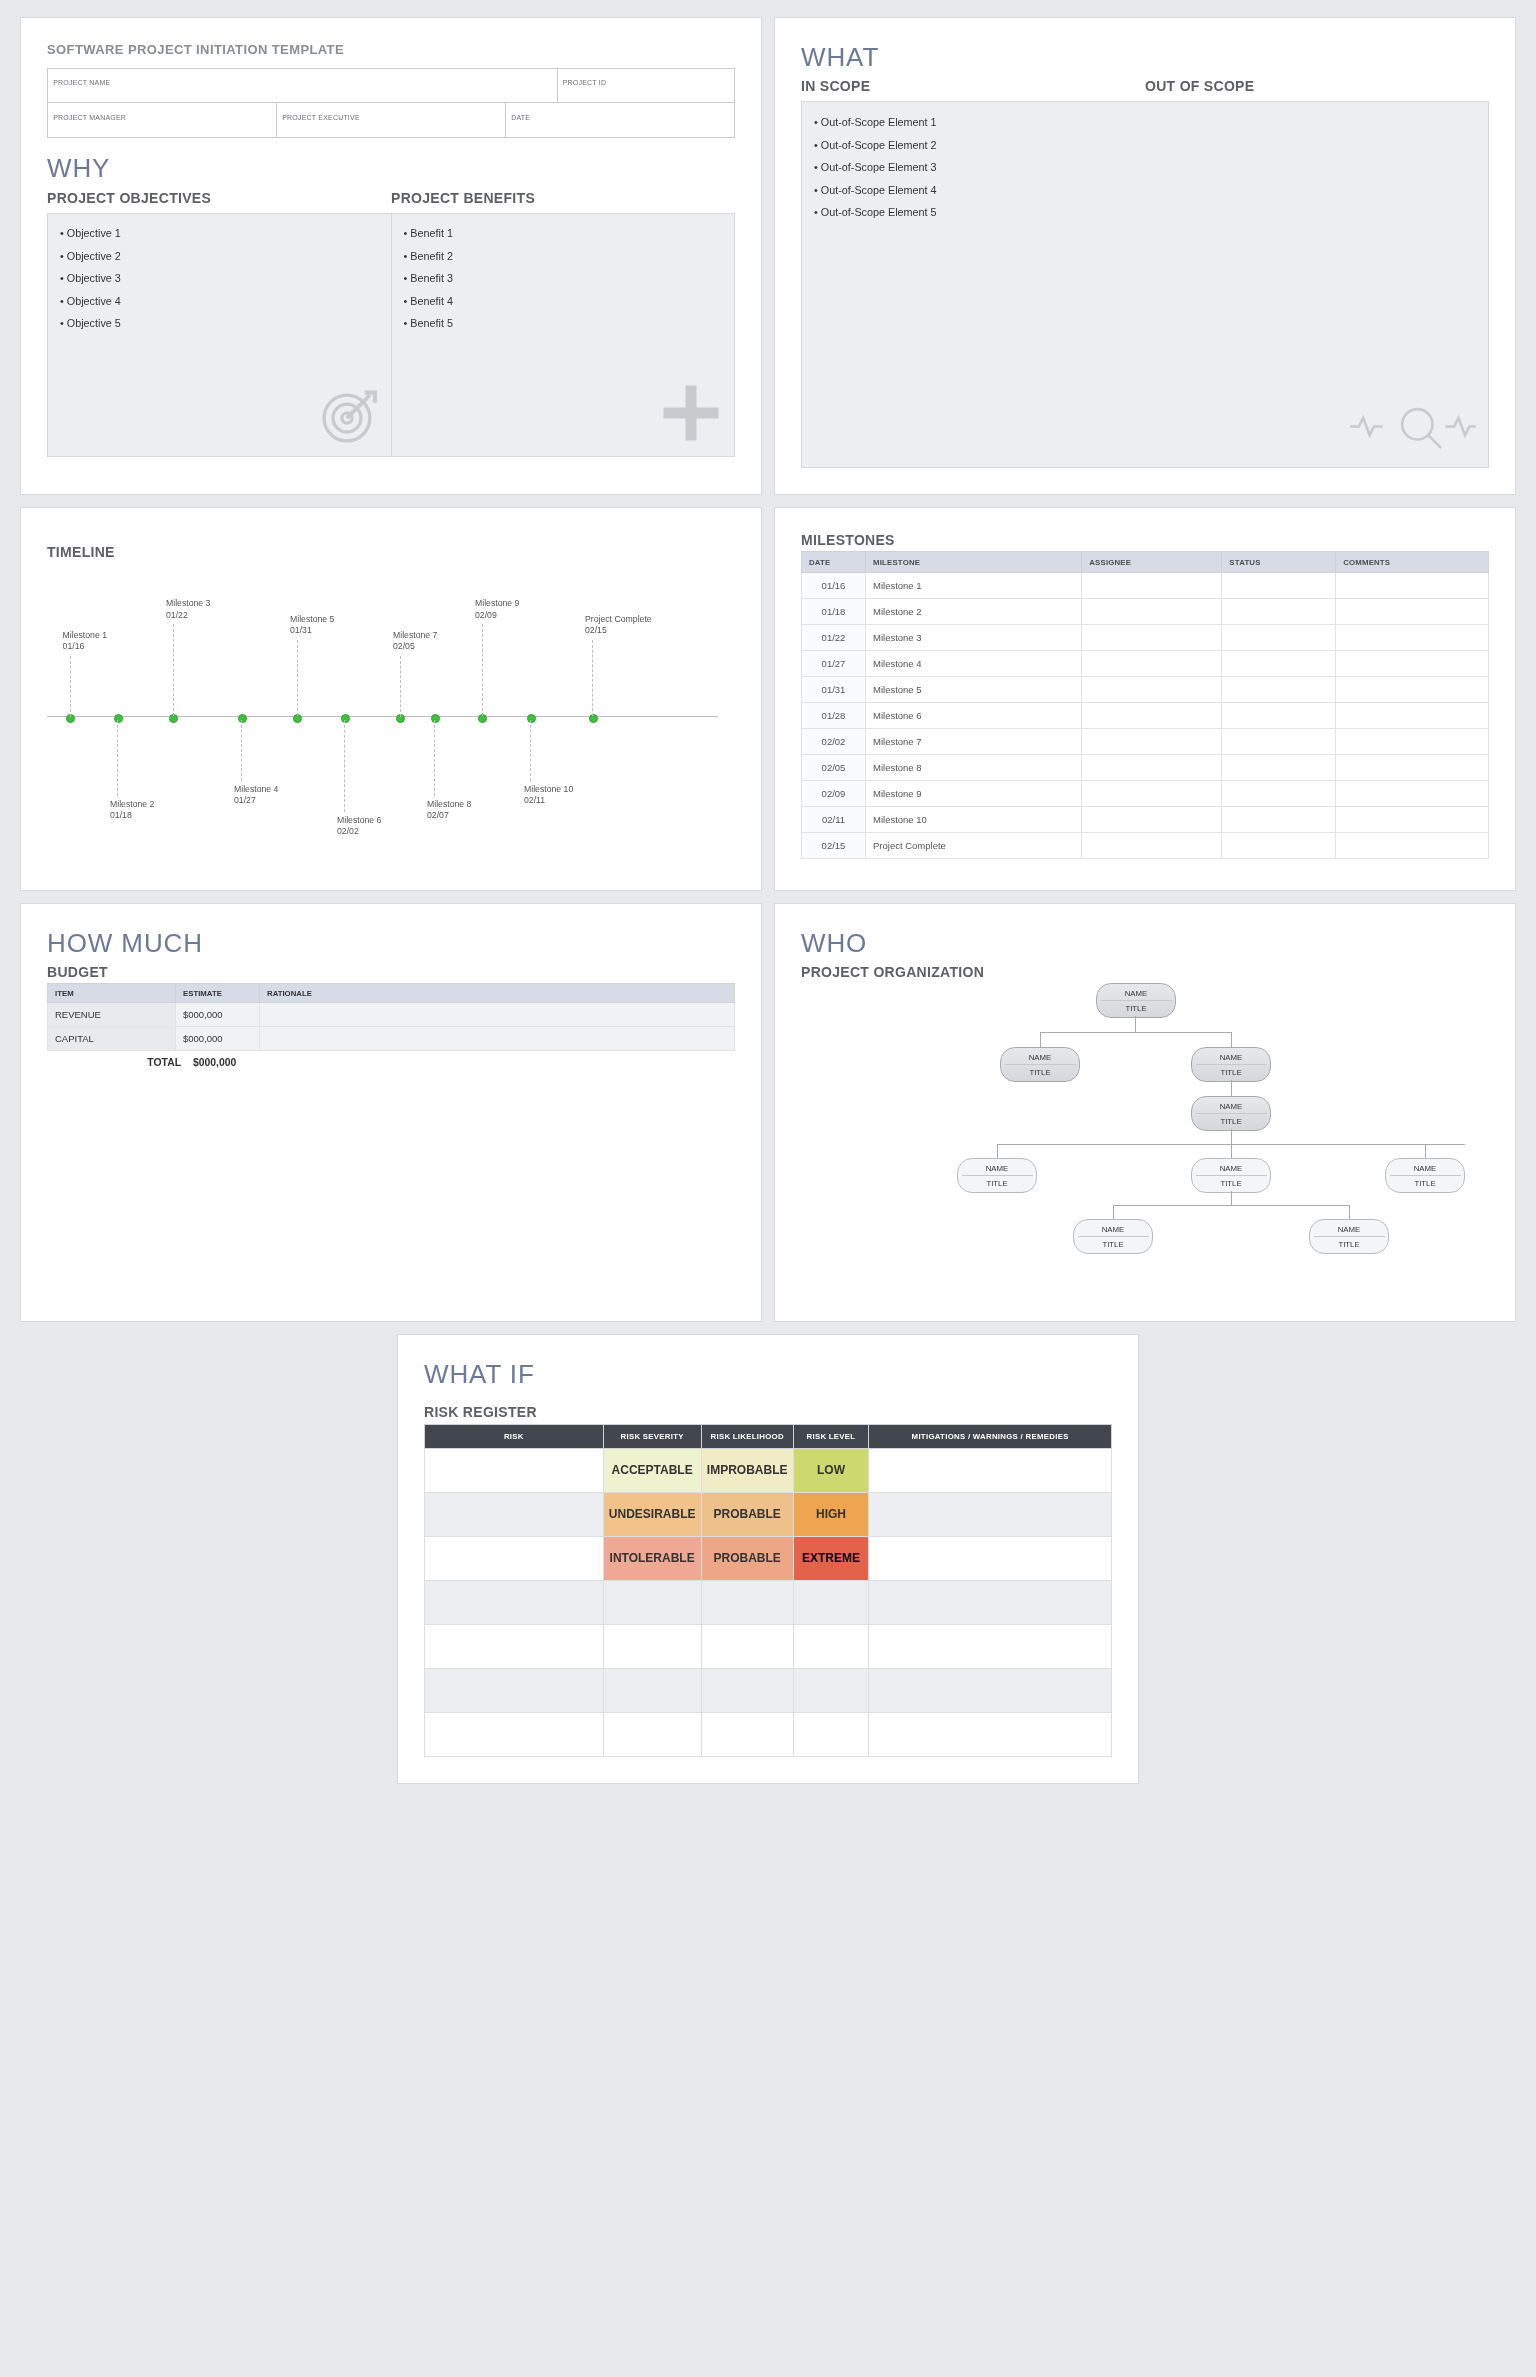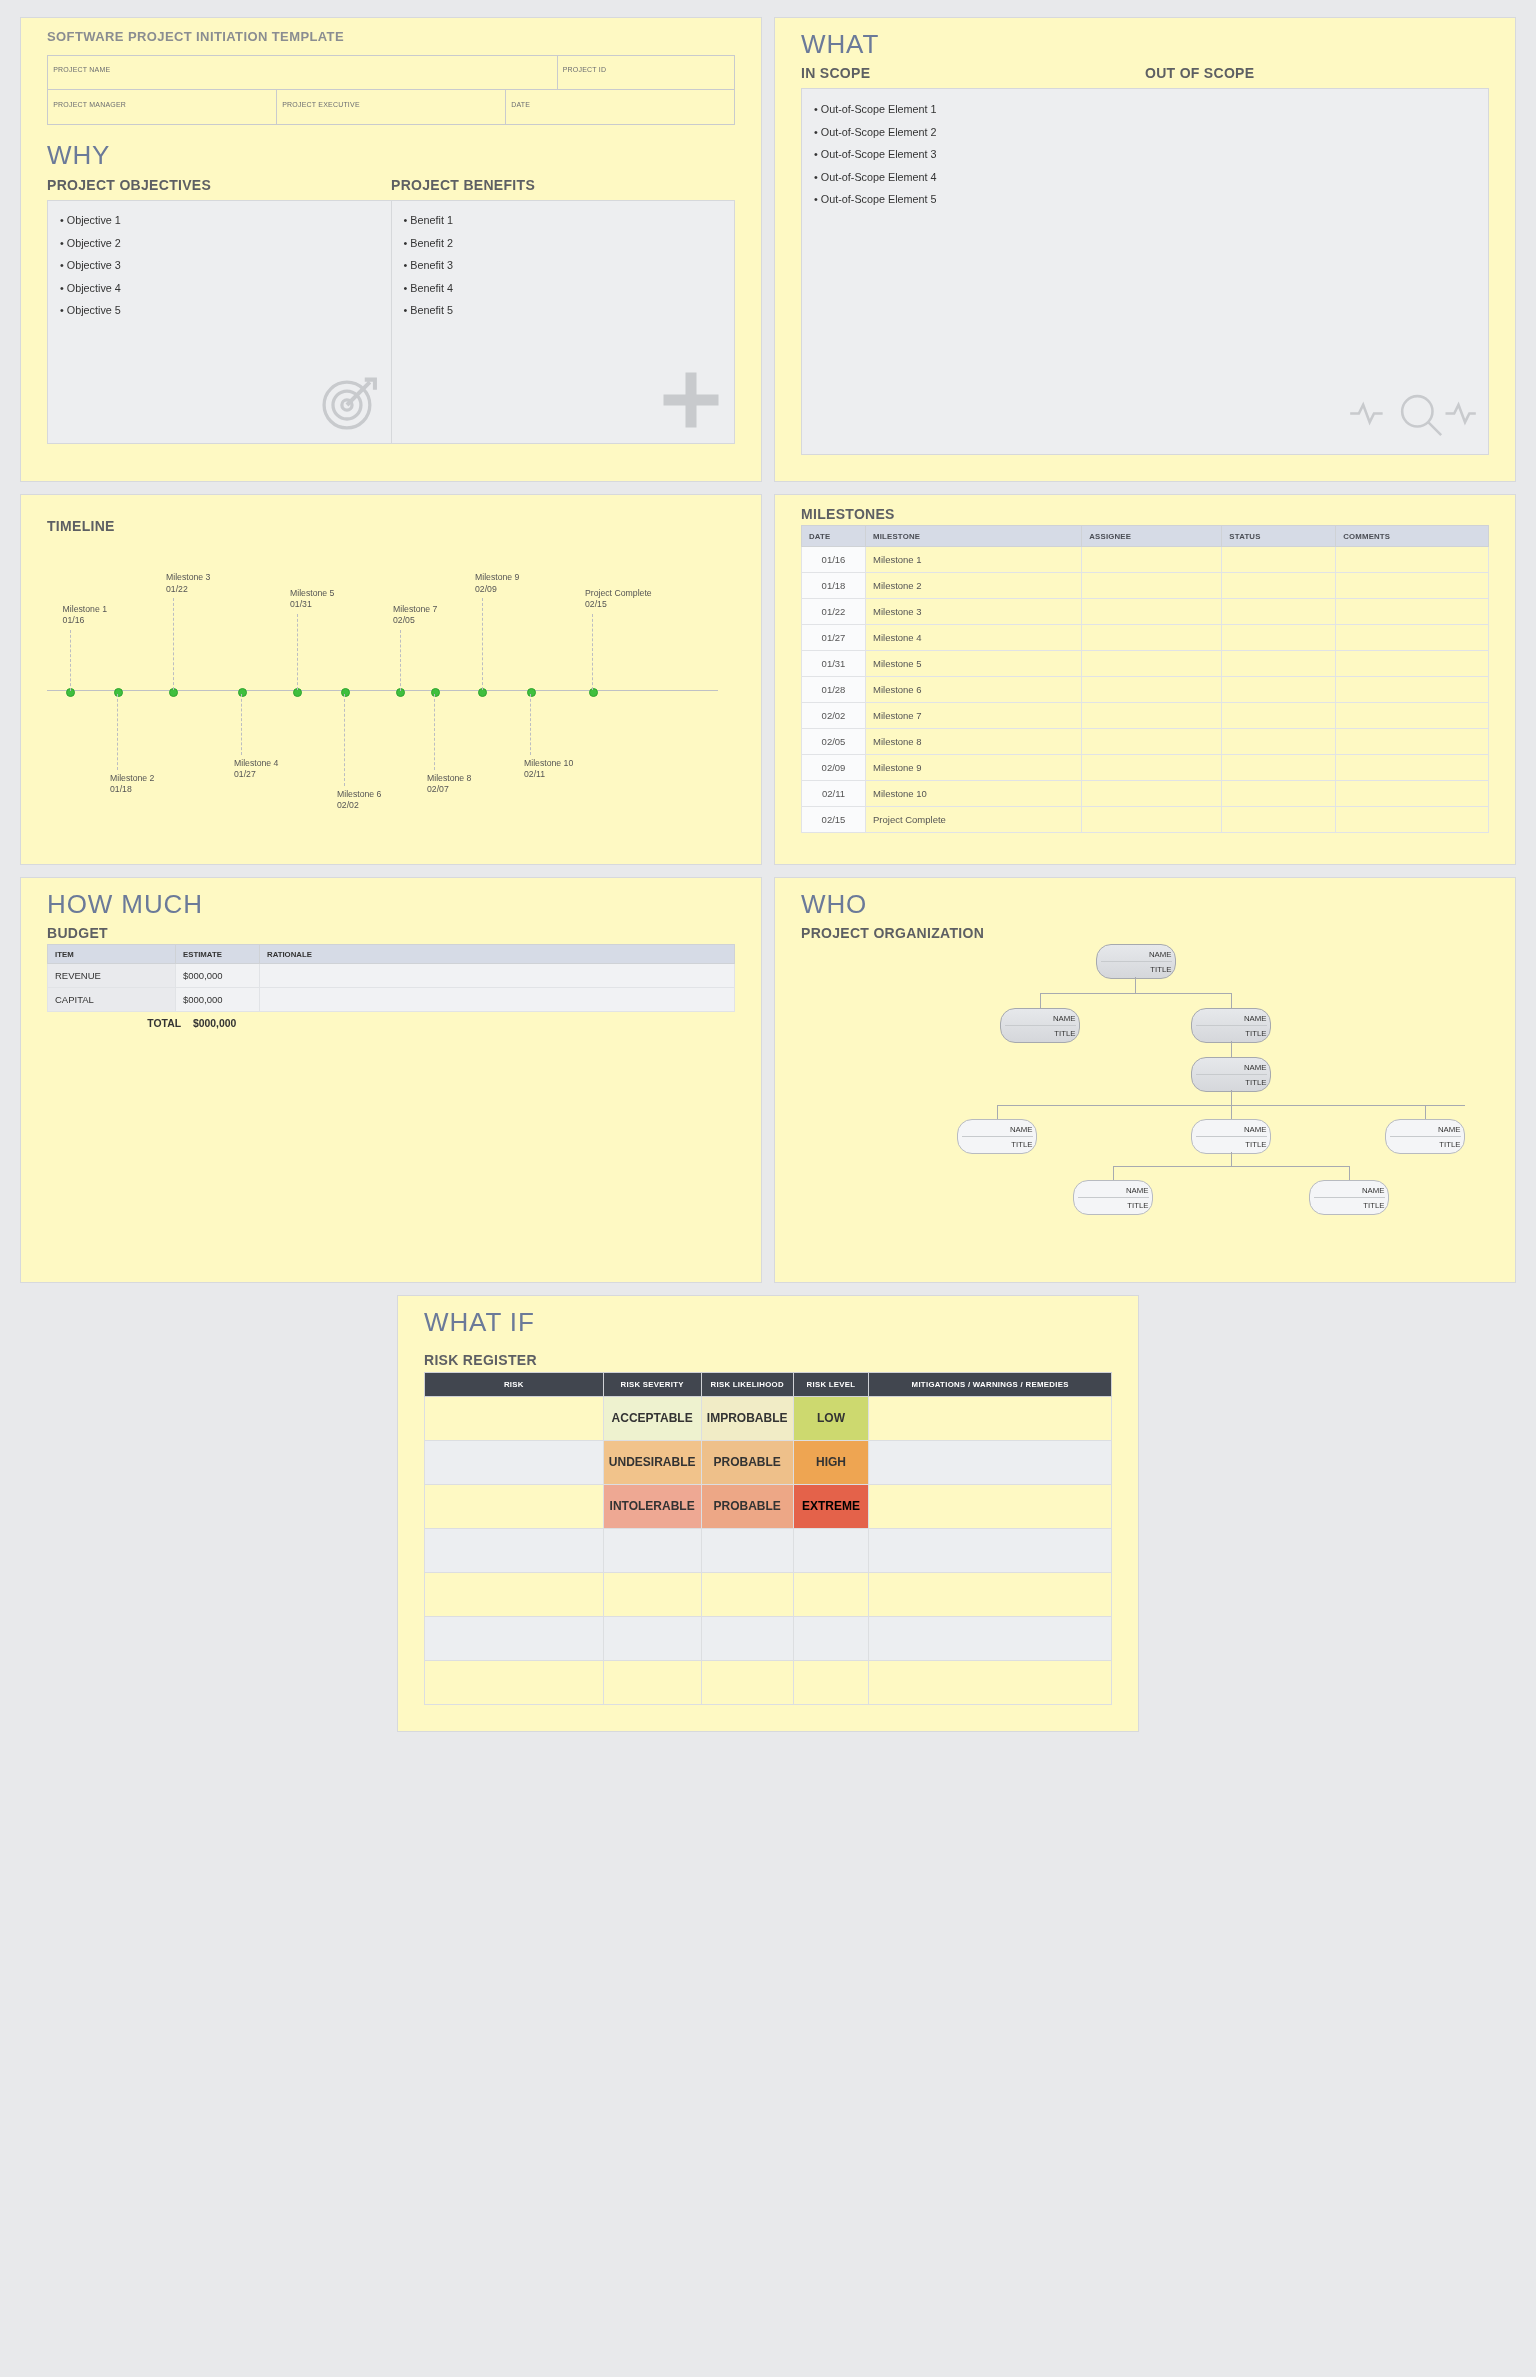--- a/index.html
+++ b/index.html
@@ -1,18 +1,18 @@
 <!DOCTYPE html>
 <html style="font-size:14px"><head>
 <meta charset="utf-8">
 <style>
 html,body{margin:0;padding:0;background:#e8e9eb;font-family:Arial,Helvetica,sans-serif;color:#333}
 .page-wrap{padding:17.3px 10.4px}
 .row{display:flex;gap:12px;margin-bottom:12px;justify-content:center}
-.card{background:#fef9c3;border:0.9px solid #d7d9dc;padding:11px 26px 26px 26px;box-sizing:border-box}
+.card{background:#ffffff;border:0.9px solid #d7d9dc;padding:24px 26px 26px 26px;box-sizing:border-box}
 .card.full{flex:0 0 742px}
 .card.centered{margin:0 auto}
 h1.section{font-family:"Century Gothic",Arial,sans-serif;font-weight:400;font-size:26px;letter-spacing:0.9px;margin:0 0 5.2px 0;color:#6b7a99}
 .doc-title{font-family:"Century Gothic",Arial,sans-serif;font-weight:700;font-size:13px;letter-spacing:0.4px;color:#8a8d91;margin:0 0 10.4px 0}
 .sub-label{font-family:"Century Gothic",Arial,sans-serif;font-weight:700;font-size:14px;letter-spacing:0.3px;color:#5d5f63;margin:0 0 3.5px 0}
 .meta-row{display:flex;gap:0}
 .meta-cell{flex:1;border:0.9px solid #c9cbce;padding:3.5px 5.2px 14px 5.2px}
 .meta-cell + .meta-cell{border-left:none}
 .meta-cell .lbl{font-size:7px;font-weight:400;color:#6b6d71;letter-spacing:0.2px}
 .two-col{display:flex;gap:0;margin-top:3.5px}
@@ -35,21 +35,21 @@
 table.ms td{border:0.9px solid #e1e3e6;padding:7px 7px;color:#555}
 table.ms td:first-child{text-align:center;width:49px;background:#fafbfc}
 table.budget{width:100%;border-collapse:collapse;font-size:9.5px}
 table.budget th{background:#d6dbe6;font-weight:700;text-align:left;padding:4.3px 7px;border:0.9px solid #cfd2d6;font-size:7.8px}
 table.budget td{border:0.9px solid #e1e3e6;padding:6px 7px;background:#f1f2f4}
 table.budget td:first-child{background:#e9eaed;font-weight:400;width:113px}
 table.budget td.est{width:69px}
 .total-row{font-weight:700;font-size:10.4px;text-align:right;padding:6px 0 0 0;display:flex}
 .total-row .tlab{flex:0 0 134px;text-align:right;padding-right:12px}
 .org-box{position:relative;height:312px}
-.ob{position:absolute;width:80px;border:0.9px solid #b8bbc0;border-radius:15px;background:#f4f5f7;text-align:right;font-size:7.8px;padding:4.3px 3.5px;box-sizing:border-box}
+.ob{position:absolute;width:80px;border:0.9px solid #b8bbc0;border-radius:15px;background:#f4f5f7;text-align:center;font-size:7.8px;padding:4.3px 3.5px;box-sizing:border-box}
 .ob.shaded{background:linear-gradient(#e6e8eb,#d5d7db);border-color:#a6a9ae}
 .ob .nm{border-bottom:0.9px solid #c7cacd;padding-bottom:2.6px;margin-bottom:2.6px}
 .org-line{position:absolute;background:#a7aab0}
 table.risk{width:100%;border-collapse:collapse;font-size:8.7px}
 table.risk th{background:#41464f;color:#fff;font-weight:700;text-align:center;padding:7px 5.2px;border:0.9px solid #d0d2d6;font-size:7.8px;letter-spacing:0.3px}
 table.risk td{border:0.9px solid #dcdee1;padding:12px 5.2px;text-align:center;height:19px}
 table.risk tr:nth-child(even) td{background:#eceef1}
 .sev{font-weight:700;font-size:12px}
 .c-accept{background:#eef2cf!important}.c-tol{background:#f3e6a7!important}.c-undes{background:#f1c38b!important}.c-intol{background:#eea893!important}
 .c-improb{background:#f1ecc6!important}.c-poss{background:#f0d69d!important}.c-prob{background:#eec08a!important}.c-prob2{background:#eda786!important}

